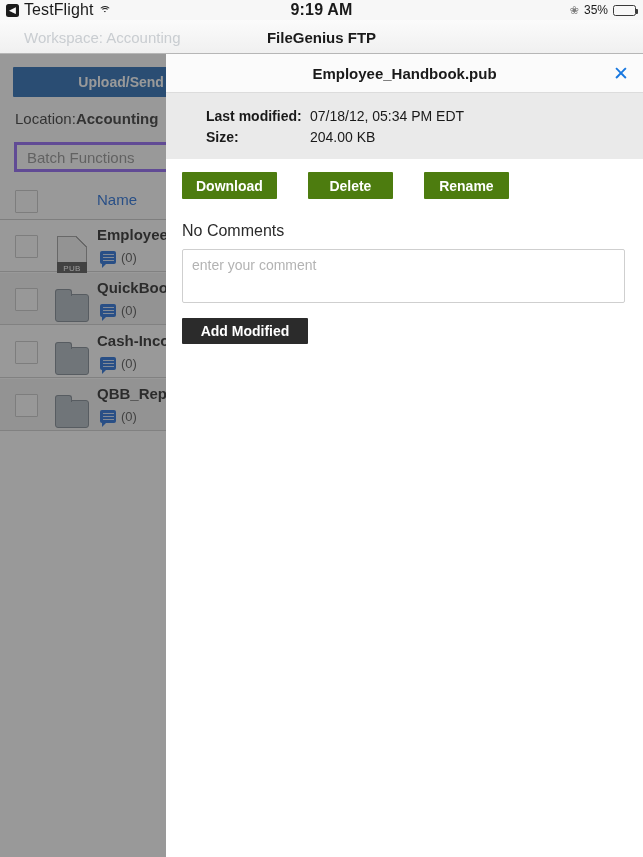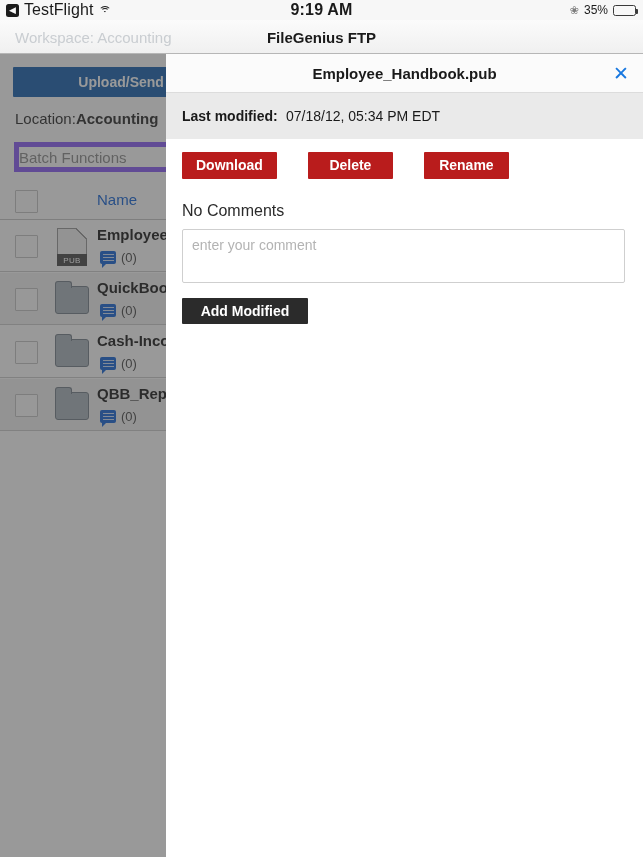--- a/index.html
+++ b/index.html
@@ -52,21 +52,21 @@
   }
   .batt-fill{ height:100%; background:#2b2b2b; border-radius:1px; }
 
   
   .navbar{
     position:absolute; left:0; top:20px; width:643px; height:34px;
     background:linear-gradient(#fbfbfb,#f0f0f0);
     border-bottom:1px solid #b6b6b6;
   }
   .nav-workspace{
-    position:absolute; left:15px; top:50%; transform:translateY(-50%);
+    position:absolute; left:24px; top:50%; transform:translateY(-50%);
     font-size:15px; color:#c9cdd1;
   }
   .nav-title{
     position:absolute; left:0; top:50%; transform:translateY(-50%);
     width:643px; text-align:center;
     font-size:15px; font-weight:bold; color:#1a1a1a;
   }
 
   
   .bgpage{
@@ -81,43 +81,43 @@
     border-radius:1px;
   }
   .loc-row{
     position:absolute; left:15px; top:56px;
     font-size:15px; color:#2b2b2b;
     display:flex; white-space:nowrap;
   }
   .loc-val{ font-weight:bold; }
   .batch{
     position:absolute; left:14px; top:88px; width:300px; height:30px;
-    border:5px solid #8b5cf6; background:#ffffff;
+    border:3px solid #8b5cf6; background:#ffffff;
     font-size:15px; color:#8c8c8c;
-    display:flex; align-items:center; 
+    display:flex; align-items:center; padding-left:10px;
   }
   .thead{
     position:absolute; left:0; top:128px; width:643px; height:38px;
     border-bottom:1px solid #c6c6c6;
   }
   .cbox{
     width:23px;height:23px;border:1px solid #c4c4c4;background:#fdfdfd;border-radius:1px;
   }
   .thead .cbox{ position:absolute; left:15px; top:8px; }
   .th-name{
     position:absolute; left:97px; top:9px;
     font-size:15px; color:#1565d8;
   }
   .frow{
     position:absolute; left:0; width:643px; height:52px;
     border-bottom:1px solid #cdcdcd;
   }
   .frow.alt{ background:#f3f3f3; }
   .frow .cbox{ position:absolute; left:15px; top:15px; }
-  .ficon{ position:absolute; left:53px; top:8px; width:38px; height:38px; }
+  .ficon{ position:absolute; left:53px; top:16px; width:38px; height:38px; }
   
   .doc{
     position:absolute; left:4px; top:0; width:30px; height:36px;
     background:#f2f2f2; border:1px solid #9a9a9a;
   }
   .doc::before{
     content:""; position:absolute; right:-1px; top:-1px;
     border-width:0 11px 11px 0; border-style:solid;
     border-color:transparent #ffffff transparent transparent;
   }
@@ -188,28 +188,28 @@
   .modal-close{
     position:absolute; right:14px; top:50%; transform:translateY(-50%);
     font-size:19px; color:#1878e0; line-height:1; cursor:pointer;
   }
   .meta{
     background:#eaeaea; padding:13px 0 12px 16px;
   }
   .meta-row{
     display:flex; font-size:14px; color:#1a1a1a; line-height:20.5px;
   }
-  .meta-label{ width:104px; font-weight:bold; }
+  .meta-label{ width:104px; font-weight:bold;margin-left:24px; }
   .meta-value{ }
   .actions{
     display:flex; gap:31px; padding:13px 0 0 16px;
   }
   .btn{
     height:27px; min-width:85px; padding:0 14px;
-    background:#b91c1c; color:#ffffff;
+    background:#4d7c0f; color:#ffffff;
     font-size:14px; font-weight:bold;
     display:flex; align-items:center; justify-content:center;
     border:none; border-radius:1px; cursor:pointer;
     font-family:"Liberation Sans", sans-serif;
   }
   .comments-head{
     padding:23px 0 0 16px;
     font-size:16px; color:#2b2b2b;
   }
   .comment-box{
@@ -345,20 +345,24 @@
     <div class="modal-title">Employee_Handbook.pub</div>
     <div class="modal-close">✕</div>
   </div>
 
   <div class="meta">
     <div id="meta-rows">
         <div class="meta-row">
           <span class="meta-label">Last modified:</span>
           <span class="meta-value">07/18/12, 05:34 PM EDT</span>
         </div>
+        <div class="meta-row">
+          <span class="meta-label">Size:</span>
+          <span class="meta-value">204.00 KB</span>
+        </div>
       </div>
   </div>
 
   <div class="actions">
     <button class="btn">Download</button>
     <button class="btn">Delete</button>
     <button class="btn">Rename</button>
   </div>
 
   <div class="comments-head">No Comments</div>

